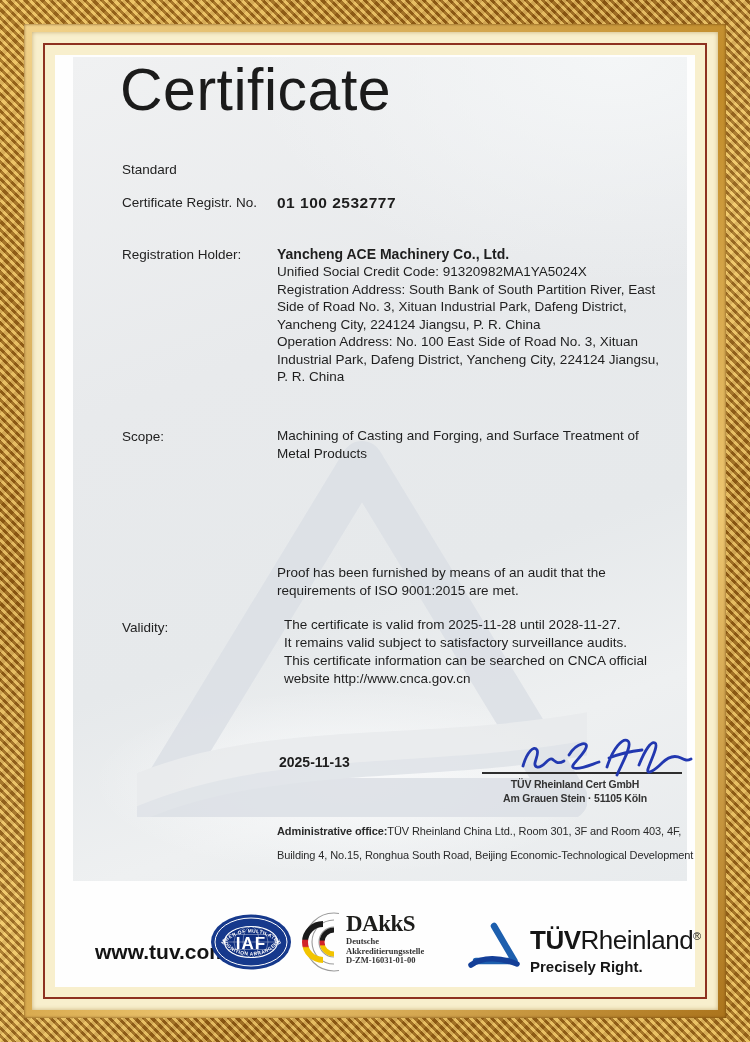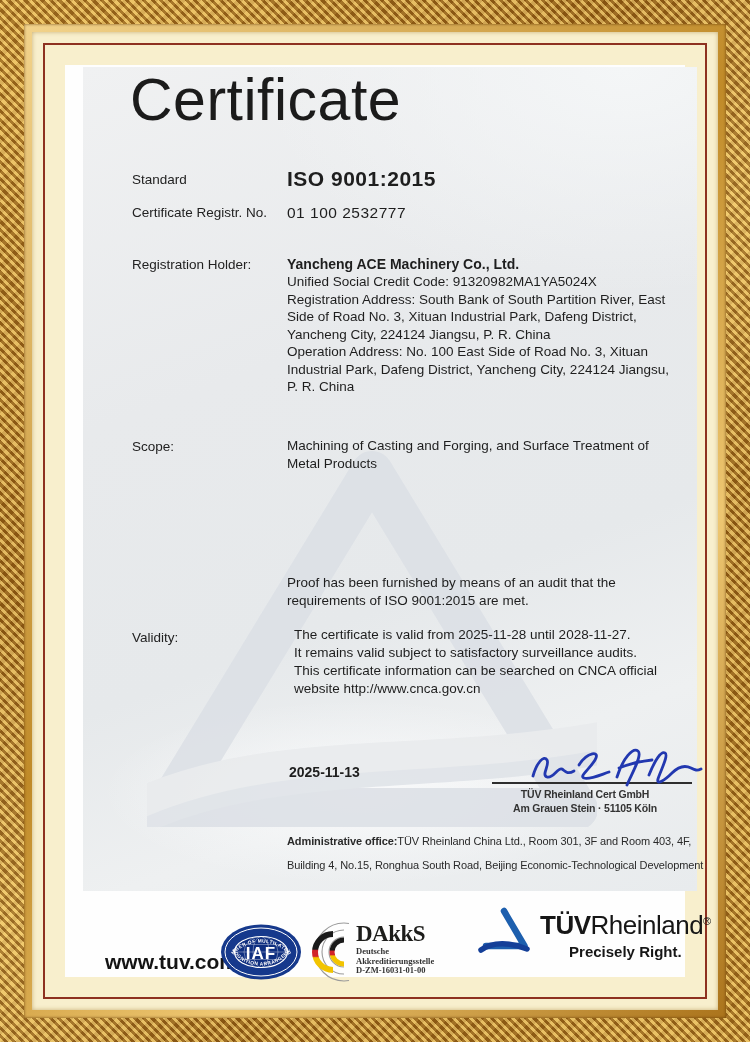--- a/index.html
+++ b/index.html
@@ -10,38 +10,38 @@
   .frame{position:absolute;inset:0;padding:24px;
     background:
       repeating-linear-gradient(45deg, rgba(249,216,128,.55) 0 3px, rgba(118,70,12,.5) 3px 6px),
       repeating-linear-gradient(-45deg, rgba(238,192,94,.5) 0 5px, rgba(143,90,22,.45) 5px 10px),
       linear-gradient(135deg,#d8a33c,#9c6414 35%,#e3b95c 52%,#a06a16 70%,#c9942f);}
   .frame-band{height:100%;padding:8px;
     background:linear-gradient(135deg,#f2d38c,#c08a28 45%,#eec772 70%,#ab741c);
     box-shadow:inset 0 0 3px rgba(90,50,0,.8);}
   .mat{height:100%;padding:11px;background:var(--mat-cream,#f8efcd);
     box-shadow:inset 0 0 4px rgba(150,110,30,.5);}
-  .pinstripe{height:100%;border:2px solid var(--pinstripe-maroon,#8e3120);padding:20px;}
+  .pinstripe{height:100%;border:2px solid var(--pinstripe-maroon,#8e3120);padding:10px;}
   .paper{height:100%;background:#fefefe;position:relative;}
 
   
   .panel{position:absolute;left:18px;top:2px;width:614px;height:824px;
     background:
       radial-gradient(120% 55% at 88% 0%, #f4f6f7 0%, rgba(244,246,247,0) 50%),
       radial-gradient(60% 16% at 45% 88%, rgba(250,251,252,.9), rgba(250,251,252,0) 70%),
       linear-gradient(160deg,#f0f1f2 0%,#e8eaec 35%,#e6e9eb 62%,#eef0f1 80%,#e8ebed 100%);}
   .panel > *{position:absolute;}
   .wm{left:64px;top:380px;z-index:0;opacity:.85;}
 
   .cert-title{left:47px;top:1px;font-size:59px;letter-spacing:.5px;color:#1b1b1b;z-index:2;line-height:1.1;}
   .lbl{font-size:13.5px;color:#222;z-index:2;}
   .val{color:#1e1e1e;z-index:2;}
   .pre{white-space:pre-line;}
   .std-val{left:204px;top:100px;font-size:21px;font-weight:700;letter-spacing:.5px;}
-  .reg-val{left:204px;top:137px;font-size:15.5px;font-weight:400;letter-spacing:.5px;}
+  .reg-val{left:204px;top:137px;font-size:15.5px;font-weight:700;letter-spacing:.5px;}
   .body-txt{font-size:13.5px;line-height:17.5px;}
   .holder-name{left:204px;top:189px;font-size:14px;font-weight:700;}
   .holder-details{left:204px;top:206px;width:450px;}
   .scope-txt{left:204px;top:370px;width:450px;}
   .proof-txt{left:204px;top:507px;width:450px;line-height:18px;}
   .validity-txt{left:211px;top:559px;width:450px;line-height:18px;}
   .date{left:206px;top:697px;font-size:14px;font-weight:700;color:#1e1e1e;z-index:2;}
   .sig-svg{left:442px;top:677px;z-index:3;}
   .sig-line{left:409px;top:715px;width:200px;height:0;border-top:2px solid #2e2e2e;z-index:2;}
   .sig-block{left:402px;top:720px;width:200px;text-align:center;font-size:10.5px;
@@ -50,21 +50,21 @@
     color:#2a2a2a;white-space:nowrap;z-index:2;}
   .admin b{font-weight:700;text-align:right;}
 
   
   .site{position:absolute;left:40px;top:885px;font-size:21px;font-weight:700;color:#141414;}
   .iaf{position:absolute;left:155px;top:859px;}
   .dakks{position:absolute;left:239px;top:856px;display:flex;}
   .dakks-text{margin-left:6px;font-family:Liberation Serif, serif;}
   .dakks-name{font-size:23px;font-weight:600;color:#1d1d1b;line-height:26px;letter-spacing:-0.5px;}
   .dakks-small{font-size:8.5px;font-weight:700;color:#333;line-height:9.5px;}
-  .tuvlogo{position:absolute;left:413px;top:841px;display:flex;align-items:flex-start;text-align:center;}
+  .tuvlogo{position:absolute;left:413px;top:866px;display:flex;align-items:flex-start;}
   .tuv-text{margin-left:10px;}
   .tuv-brand{font-size:26px;color:#161616;line-height:30px;letter-spacing:-0.5px;}
   .tuv-brand .b{font-weight:700;}
   .tuv-brand .reg{font-size:11px;vertical-align:9px;}
   .tuv-tag{font-size:15px;font-weight:700;color:#161616;margin-top:3px;}
 
   .wm-tri{stroke:#dce0e6;}
   .wm-cut{stroke:#e9ebed;}
   .wm-swoosh{stroke:#dfe3e8;}
   .sigpath{stroke:var(--signature-blue,#2238b0);}
@@ -84,21 +84,20 @@
 
         <svg class="wm" width="450" height="380" viewBox="0 0 450 380">
           <path class="wm-tri" d="M225 25 L430 362 L20 362 Z" fill="none" stroke-width="42" stroke-linejoin="round"></path>
           <path class="wm-cut" d="M-20 368 C 120 298 280 330 470 293" fill="none" stroke-width="42"></path>
           <path class="wm-swoosh" d="M-10 382 C 130 316 300 342 465 308" fill="none" stroke-width="15"></path>
         </svg>
 
         <div class="cert-title">Certificate</div>
 
         <div class="lbl" style="left:49px;top:105px;">Standard</div>
-        <div class="val std-val">ISO 9001:2015</div>
 
         <div class="lbl" style="left:49px;top:138px;">Certificate Registr. No.</div>
         <div class="val reg-val">01 100 2532777</div>
 
         <div class="lbl" style="left:49px;top:190px;">Registration Holder:</div>
         <div class="val holder-name">Yancheng ACE Machinery Co., Ltd.</div>
         <div class="val body-txt pre holder-details">Unified Social Credit Code: 91320982MA1YA5024X
 Registration Address: South Bank of South Partition River, East
 Side of Road No. 3, Xituan Industrial Park, Dafeng District,
 Yancheng City, 224124 Jiangsu, P. R. China

